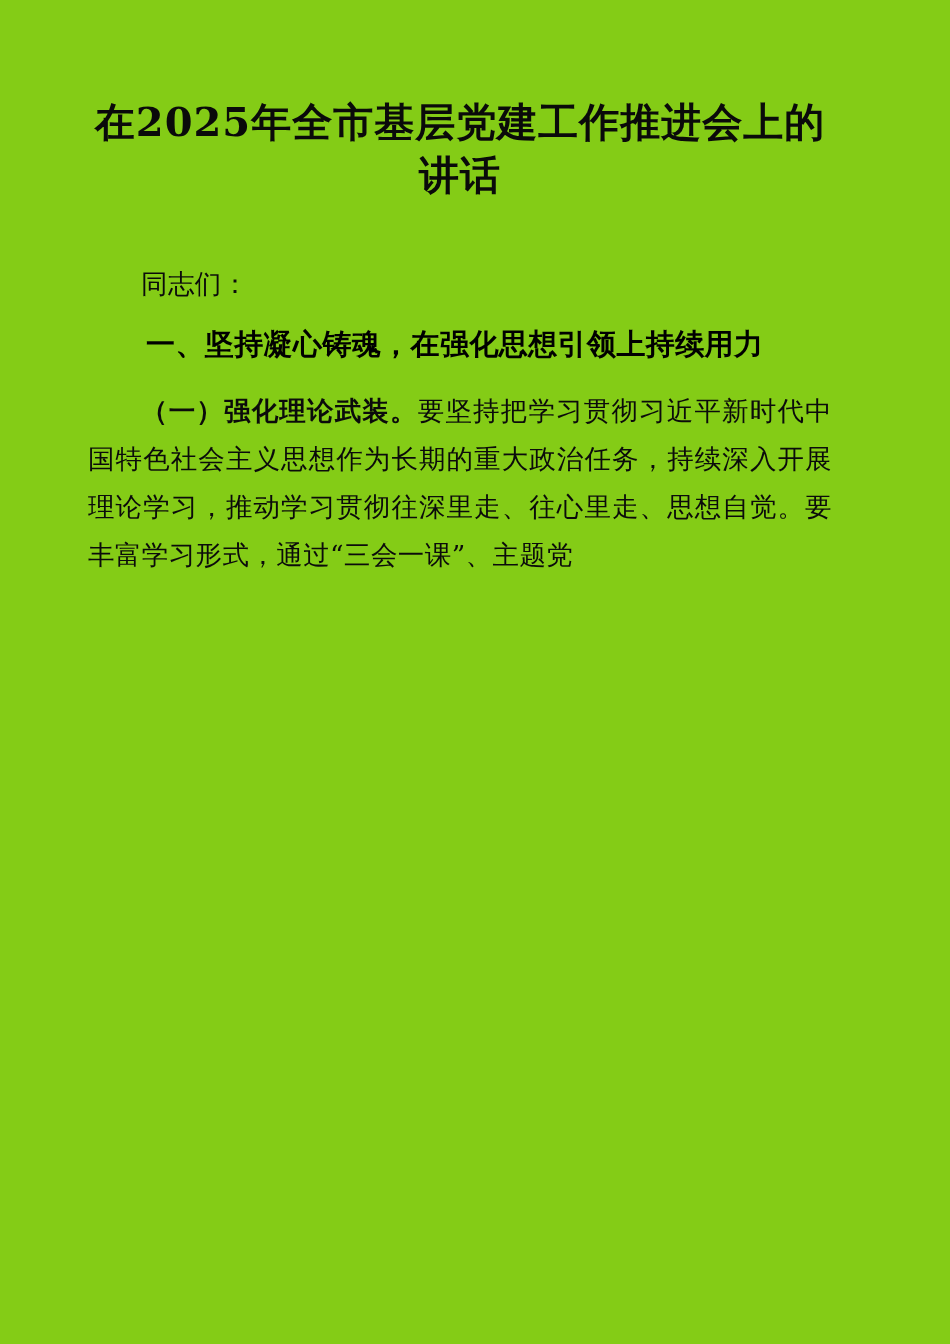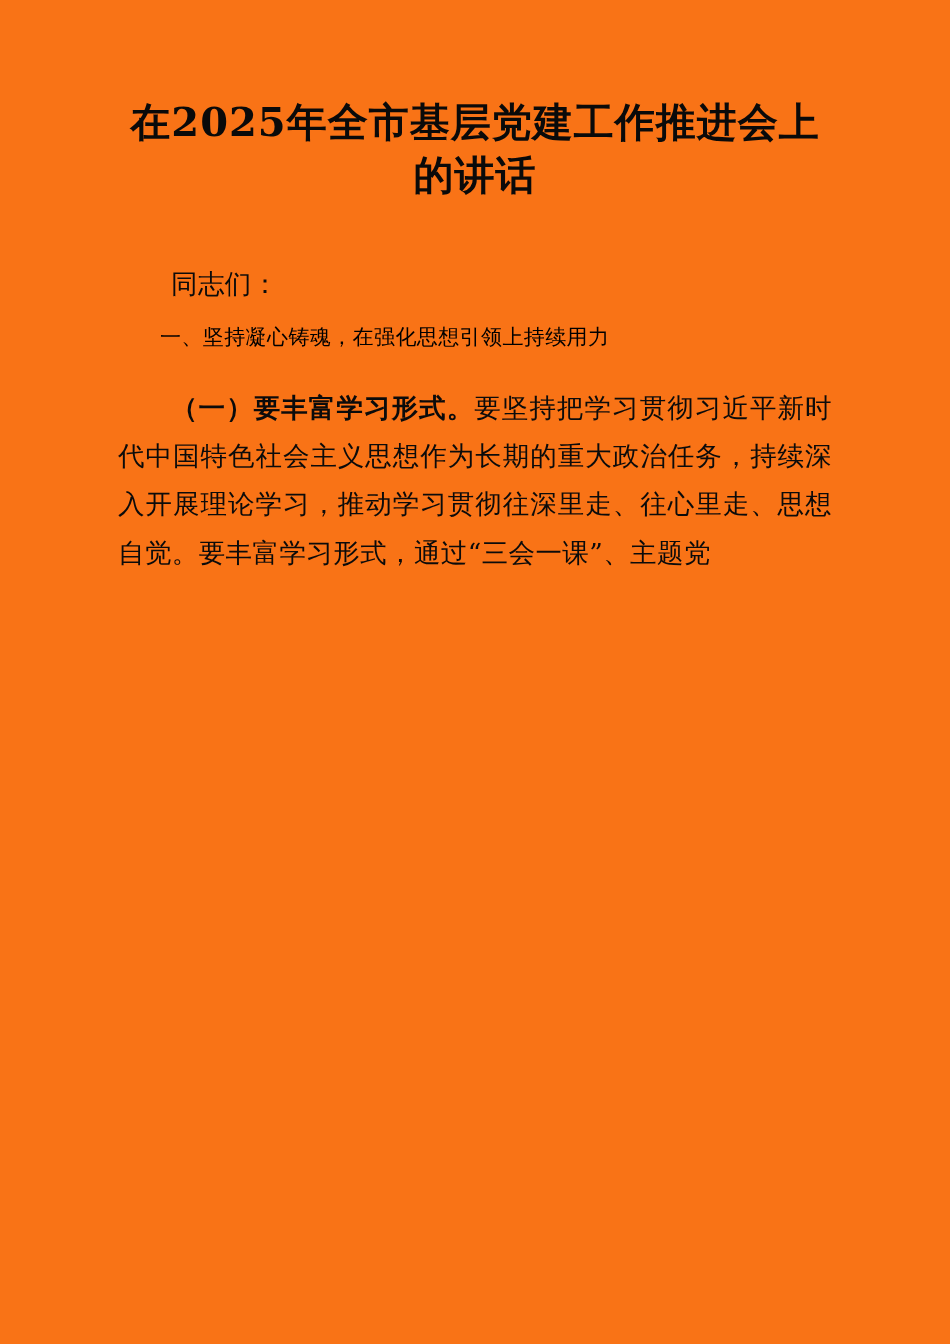--- a/index.html
+++ b/index.html
@@ -11,48 +11,48 @@
     width: 950px;
     height: 1344px;
     font-family: "DejaVu Serif", "Liberation Serif", serif;
     color: #000000;
     overflow: hidden;
   }
   .page {
     box-sizing: border-box;
     width: 950px;
     height: 1344px;
-    padding: 96px 118px 40px 118px;
-    background: #f97316;
+    padding: 96px 118px 40px 88px;
+    background: #84cc16;
   }
   .doc-title {
     font-family: "DejaVu Serif", "Liberation Serif", serif;
     font-weight: 700;
     font-size: 40px;
     line-height: 1.32;
     text-align: center;
     letter-spacing: 1px;
     margin: 0 0 58px 0;
     color: #0a0a0a;
   }
   .para {
     font-size: 26.5px;
     line-height: 1.82;
     text-align: justify;
     text-justify: inter-ideograph;
-    margin: 16px 0 2px 0;
+    margin: 4px 0 2px 0;
     letter-spacing: 0.4px;
     color: #0b0b0b;
   }
   .indent {
     text-indent: 2em;
   }
   .heading {
-    font-weight: 400;
-    font-size: 21px;
+    font-weight: 700;
+    font-size: 29px;
     line-height: 1.82;
     text-indent: 2em;
     letter-spacing: 0.4px;
     margin: 10px 0 4px 0;
     color: #000000;
   }
   .bold-run {
     font-weight: 700;
   }
   .spacer-sm { height: 8px; }
@@ -65,15 +65,15 @@
   <h1 class="doc-title">在2025年全市基层党建工作推进会上的讲话</h1>
 
   <p class="para indent">同志们：</p>
 
 
   <p class="heading">一、坚持凝心铸魂，在强化思想引领上持续用力</p>
 
 
   <div class="spacer-sm"></div>
 
-  <p class="para indent"><span class="bold-run">（一）要丰富学习形式。</span><span>要坚持把学习贯彻习近平新时代中国特色社会主义思想作为长期的重大政治任务，持续深入开展理论学习，推动学习贯彻往深里走、往心里走、思想自觉。要丰富学习形式，通过“三会一课”、主题党</span></p>
+  <p class="para indent"><span class="bold-run">（一）强化理论武装。</span><span>要坚持把学习贯彻习近平新时代中国特色社会主义思想作为长期的重大政治任务，持续深入开展理论学习，推动学习贯彻往深里走、往心里走、思想自觉。要丰富学习形式，通过“三会一课”、主题党</span></p>
 
 </div>
 
 </body></html>

